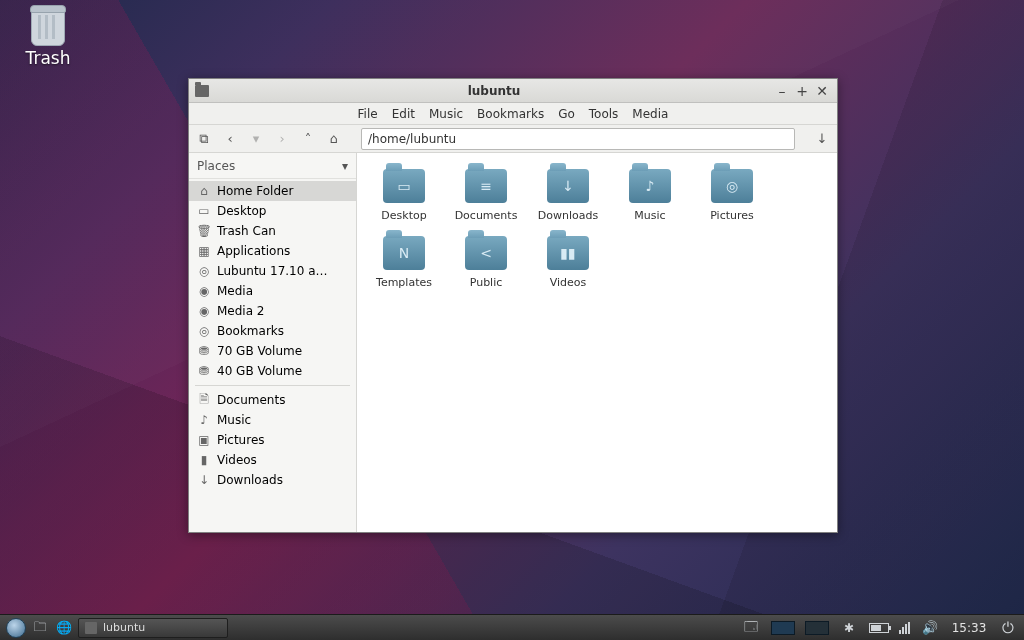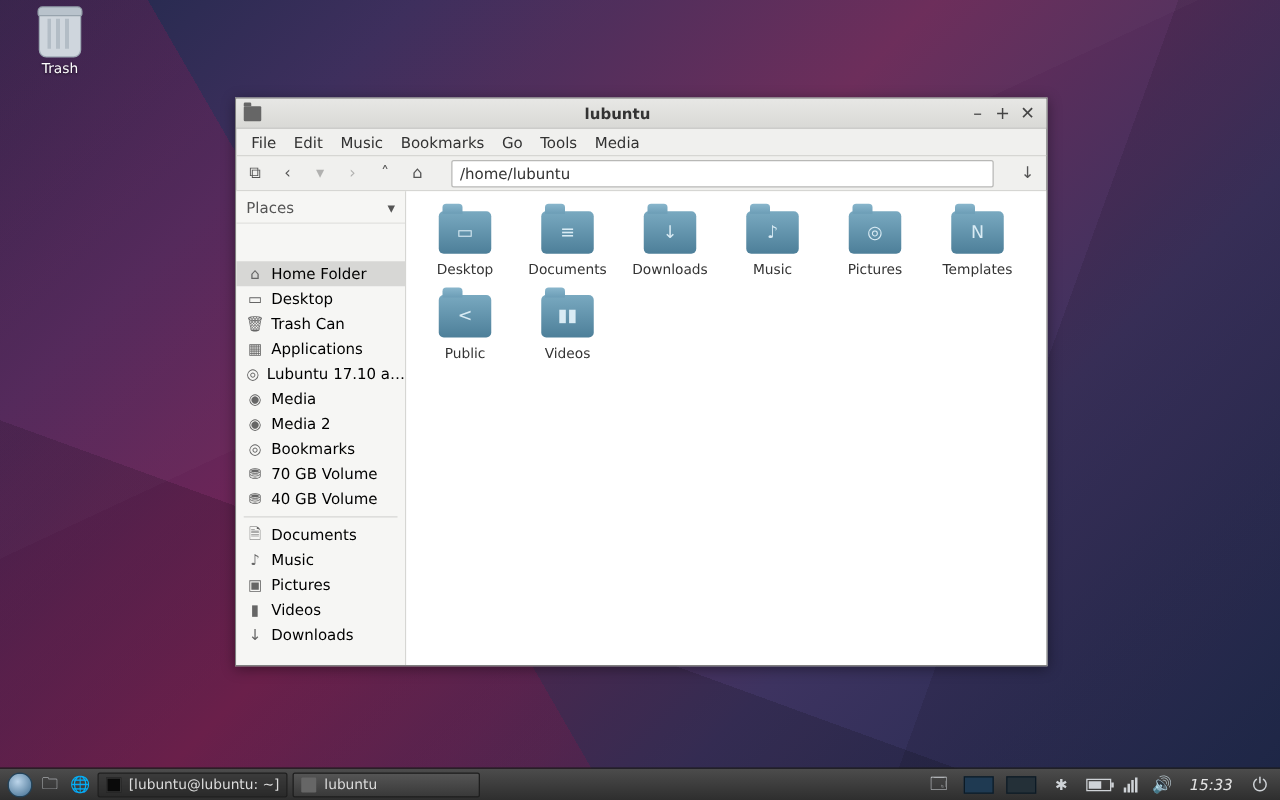--- a/index.html
+++ b/index.html
@@ -11,44 +11,44 @@
   position: relative;
 }
 .bg-poly { position:absolute; inset:0; pointer-events:none;
   background-image:
     linear-gradient(155deg, rgba(255,255,255,0.02) 0 40%, transparent 40%),
     linear-gradient(20deg, rgba(0,0,0,0.15) 0 30%, transparent 30%),
     linear-gradient(290deg, rgba(0,0,0,0.10) 0 25%, transparent 25%),
     linear-gradient(60deg, rgba(255,0,80,0.12) 0 35%, transparent 35%);
 }
 
-.desktop-icon { position: absolute; left: 18px; top: 8px; width: 60px; text-align: center; color: #fff; font-size: 11px; cursor: pointer; }
+.desktop-icon { position: absolute; left: 18px; top: 8px; width: 60px; text-align: center; color: #fff; font-size: 17px; cursor: pointer; }
 .desktop-icon .trash-graphic { width: 34px; height: 38px; margin: 0 auto 2px; background: #cfd6dd; border: 1px solid #9faab5; border-radius: 4px 4px 6px 6px; position: relative; }
 .desktop-icon .trash-graphic::before { content:""; position:absolute; left:-2px; right:-2px; top:-4px; height:6px; background:#b9c3cc; border:1px solid #97a3ad; border-radius:4px 4px 2px 2px;}
 .desktop-icon .trash-graphic::after { content:""; position:absolute; left:6px; right:6px; top:6px; bottom:6px; background:repeating-linear-gradient(90deg,#b3bdc6 0 3px,#cfd6dd 3px 7px);}
 .desktop-icon span { text-shadow: 0 1px 2px rgba(0,0,0,.6); }
 
 
 .window { position: absolute; left: 188px; top: 78px; width: 650px; height: 455px; background: #f0f0ee; border: 1px solid #808080; box-shadow: 0 2px 10px rgba(0,0,0,.4); display:flex; flex-direction:column; }
 .titlebar { height: 24px; background: linear-gradient(#e7e7e5,#d9d9d6); border-bottom:1px solid #c0c0be; display:flex; align-items:center; padding:0 6px; font-size:12px; color:#333; }
 .titlebar .folder-glyph { width:14px; height:12px; background:#666; border-radius:1px; margin-right:8px; position:relative; }
 .titlebar .folder-glyph::before{content:"";position:absolute;top:-3px;left:0;width:6px;height:3px;background:#666;border-radius:1px 1px 0 0;}
 .titlebar .title { flex:1; text-align:center; font-weight:bold; }
 .titlebar .win-btn { width:18px; height:18px; margin-left:2px; display:flex;align-items:center;justify-content:center; font-size:14px; color:#444; cursor:pointer; }
 
-.menubar { height:22px; display:flex; align-items:center; gap:2px; padding:0 6px; font-size:12px; color:#333; border-bottom:1px solid #d6d6d3;}
+.menubar { height:22px; display:flex; align-items:center; gap:2px; padding:0 6px; font-size:12px; color:#333; border-bottom:1px solid #d6d6d3;justify-content:center;}
 .menubar .menu-item { padding:2px 6px; cursor:pointer; }
 
 .toolbar { height:28px; display:flex; align-items:center; gap:4px; padding:0 4px; border-bottom:1px solid #d6d6d3; }
 .tb-btn { width:22px; height:22px; display:flex; align-items:center; justify-content:center; color:#555; cursor:pointer; font-size:13px; }
 .tb-btn.disabled{opacity:.4;cursor:default;}
 .pathbar { flex:1; height:22px; background:#fff; border:1px solid #b8b8b6; border-radius:2px; padding:0 6px; display:flex; align-items:center; font-size:12px; color:#333; margin:0 12px;}
 
 .body { flex:1; display:flex; min-height:0; }
-.sidebar { width:136px; background:#f6f6f4; border-right:1px solid #d6d6d3; display:flex; flex-direction:column; font-size:12px;gap:28px; }
+.sidebar { width:168px; background:#f6f6f4; border-right:1px solid #d6d6d3; display:flex; flex-direction:column; font-size:12px; }
 .sidebar-header { height:26px; display:flex; align-items:center; justify-content:space-between; padding:0 8px; border-bottom:1px solid #e1e1de; color:#555;}
 .sidebar-list { flex:1; overflow:auto; padding:2px 0;}
 .side-item { display:flex; align-items:center; gap:6px; padding:3px 8px; cursor:pointer; white-space:nowrap; overflow:hidden; text-overflow:ellipsis;}
 .side-item.selected{ background:#d7d7d5; }
 .side-sep { height:1px; background:#d6d6d3; margin:4px 6px;}
 .side-ico { width:14px; height:14px; display:flex; align-items:center; justify-content:center; color:#666; font-size:12px;}
 
 .main { flex:1; background:#fff; overflow:auto; }
 .icon-grid { display:flex; flex-wrap:wrap; gap:0px; padding:12px 6px; }
 .file-item { width:82px; text-align:center; font-size:11px; color:#333; cursor:pointer; padding:4px 0 10px;}
@@ -65,21 +65,21 @@
 .panel .p-ico { width:20px; height:20px; display:flex; align-items:center; justify-content:center; cursor:pointer; color:#cfd3d7; font-size:13px;}
 .task-btn { height:20px; min-width:150px; max-width:170px; background:linear-gradient(#3b3b3b,#2a2a2a); border:1px solid #1e1e1e; border-radius:2px; display:flex; align-items:center; gap:6px; padding:0 6px; cursor:pointer; overflow:hidden; white-space:nowrap;}
 .task-btn.active{ background:linear-gradient(#555,#393939);}
 .task-btn .tico { width:12px; height:12px; display:inline-block;}
 .task-btn .tico.term { background:#0a0a0a; border:1px solid #333;}
 .task-btn .tico.fold { background:#666; border-radius:1px;}
 .spacer { flex:1; }
 .tray { display:flex; align-items:center; gap:10px; }
 .ws { width:24px; height:14px; background:#1f3a52; border:1px solid #0c1a25; }
 .ws.inactive{ background:#243038;}
-.clock { min-width:38px; text-align:center; font-size:12px; color:#e3e3e3; cursor:pointer;font-style:italic;}
+.clock { min-width:38px; text-align:center; font-size:12px; color:#e3e3e3; cursor:pointer;}
 .tray .p-ico.power{font-size:15px;}
 .tray .bars { display:flex; gap:1px; align-items:flex-end; height:12px;}
 .tray .bars span{width:2px;background:#cfd3d7;}
 .tray .bars span:nth-child(1){height:4px;} .tray .bars span:nth-child(2){height:7px;} .tray .bars span:nth-child(3){height:10px;} .tray .bars span:nth-child(4){height:12px;}
 .tray .battery { width:20px; height:10px; border:1px solid #cfd3d7; position:relative;}
 .tray .battery::after{content:"";position:absolute;right:-3px;top:2px;width:2px;height:4px;background:#cfd3d7;}
 .tray .battery::before{content:"";position:absolute;left:1px;top:1px;bottom:1px;width:55%;background:#cfd3d7;}
 </style>
 </head>
 <body>
@@ -231,24 +231,20 @@
     </div>
   </div>
 
 </div>
 
 <div class="panel">
   <div class="launcher"></div>
   <div class="p-ico">🗀</div>
   <div class="p-ico">🌐</div>
   <div id="tasks" style="display:flex;gap:4px;">
-      <div class="task-btn">
-        <span class="tico term"></span>
-        <span>[lubuntu@lubuntu: ~]</span>
-      </div>
       <div class="task-btn active">
         <span class="tico fold"></span>
         <span>lubuntu</span>
       </div>
     </div>
   <div class="spacer"></div>
   <div class="tray">
     <div class="p-ico">🗔</div>
     <div class="ws"></div>
     <div class="ws inactive"></div>

